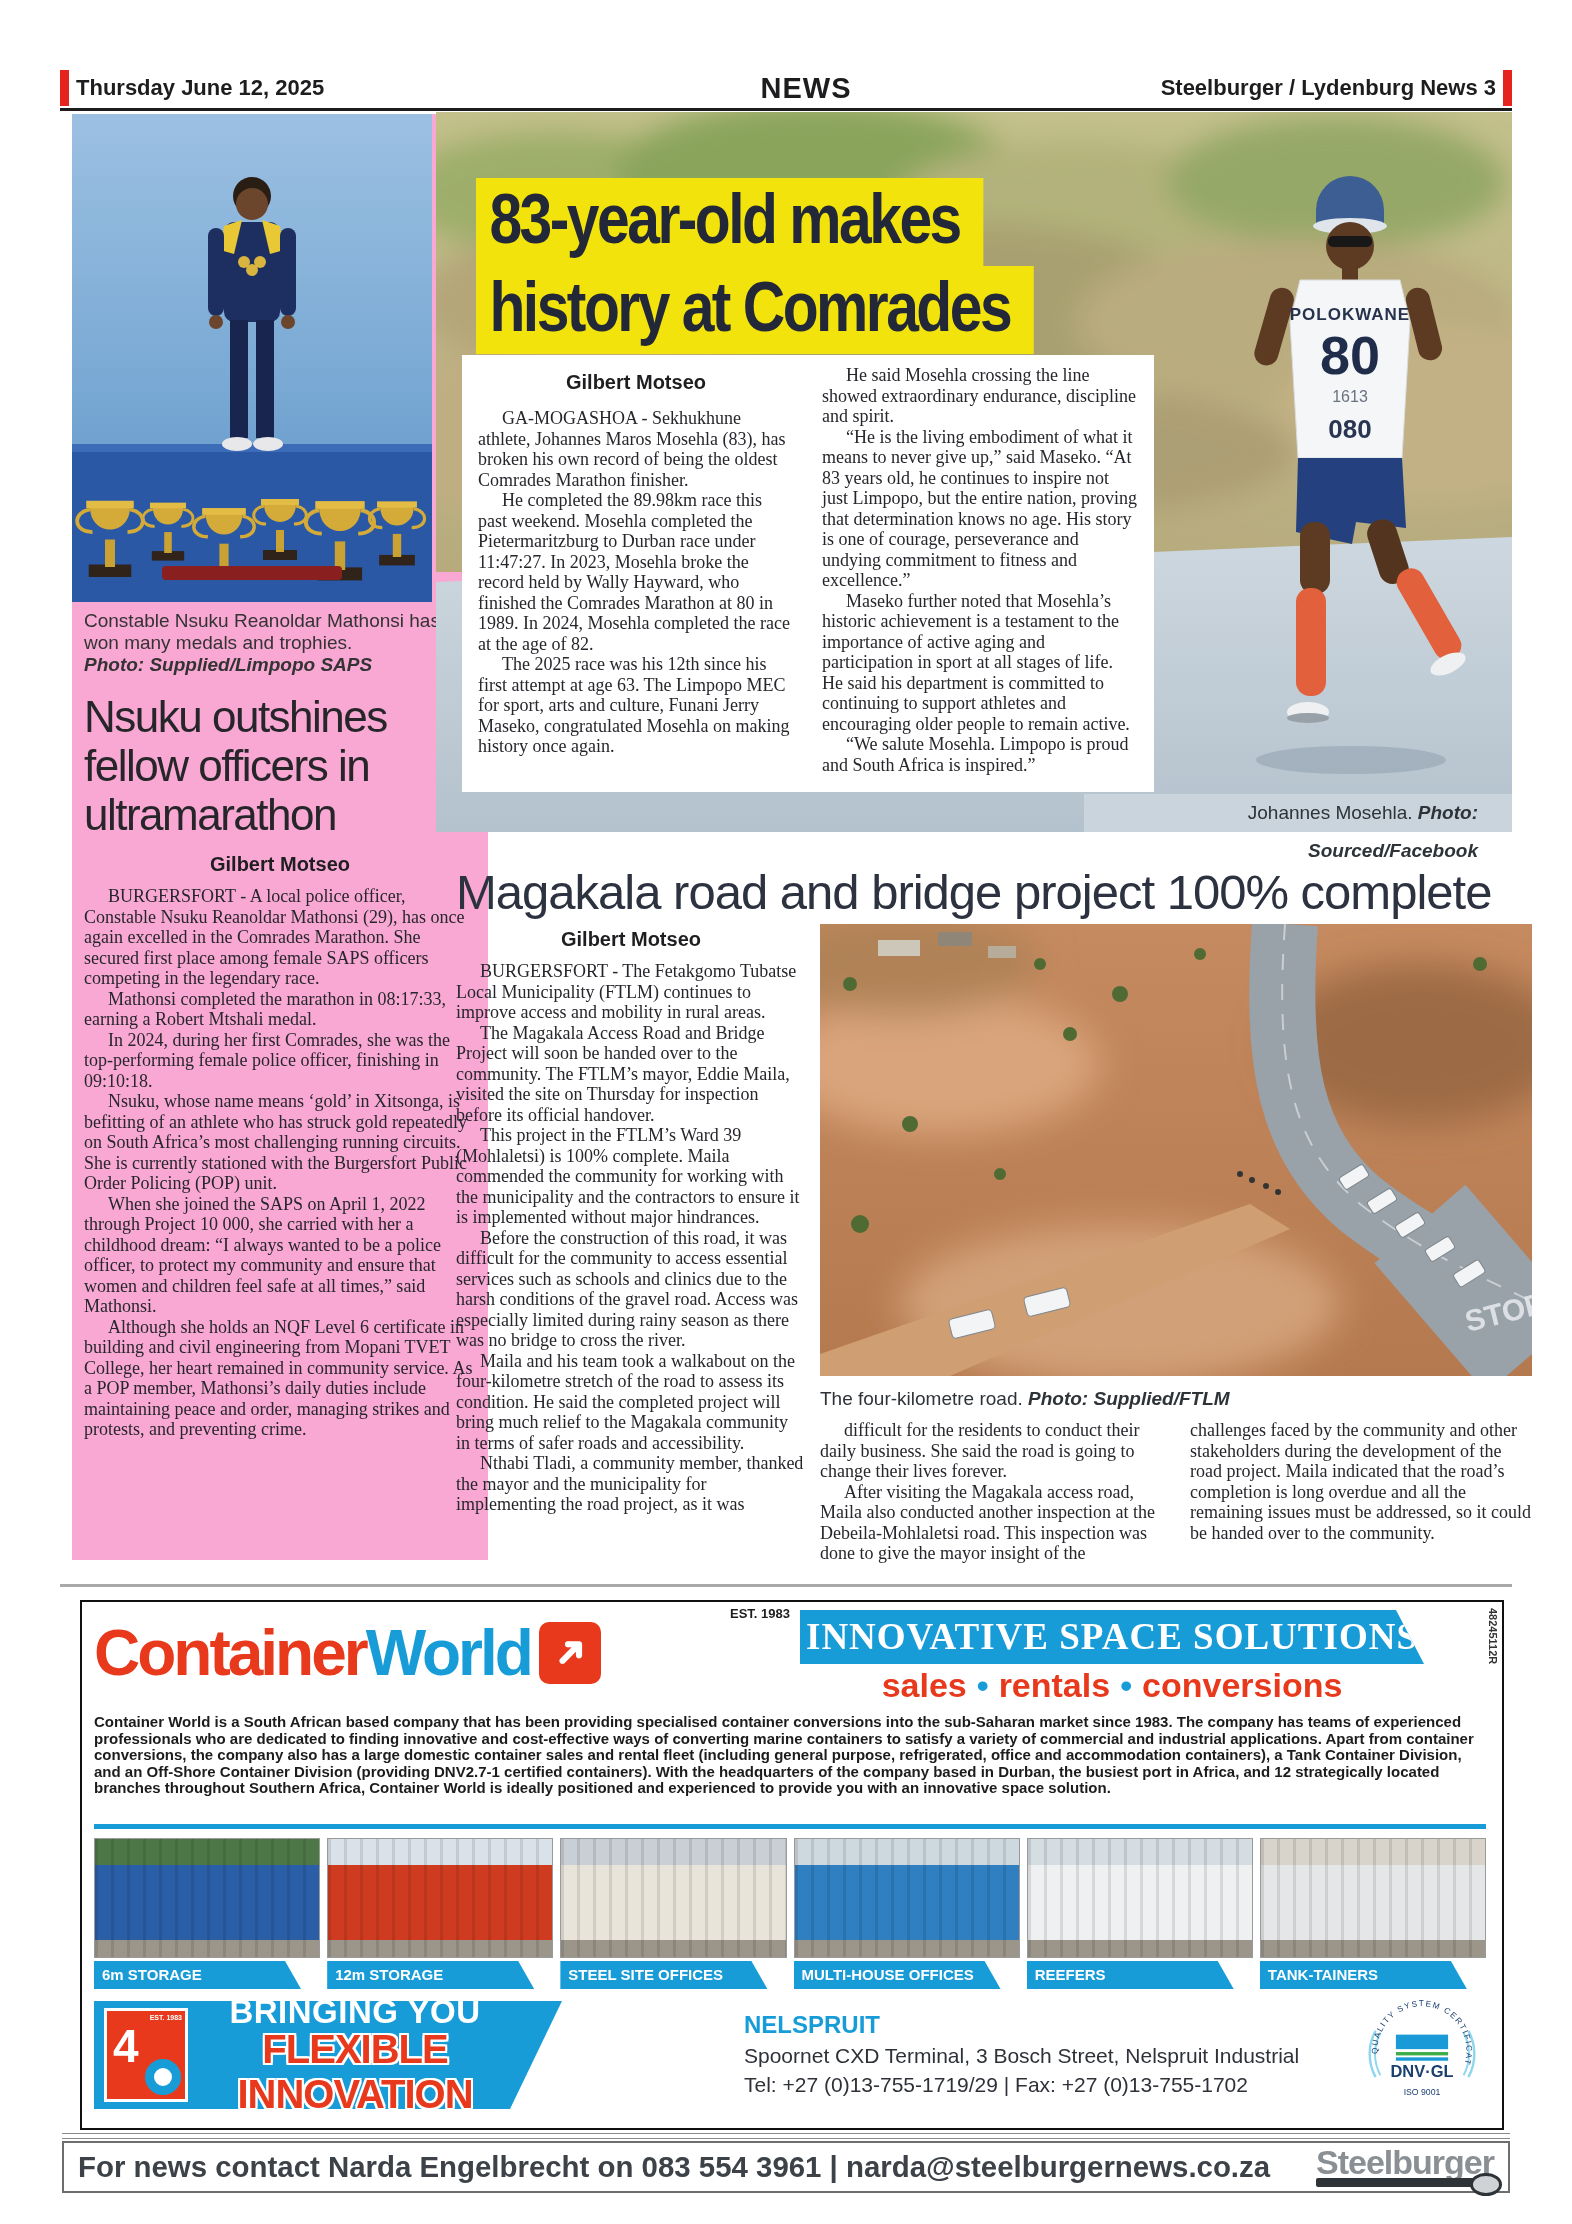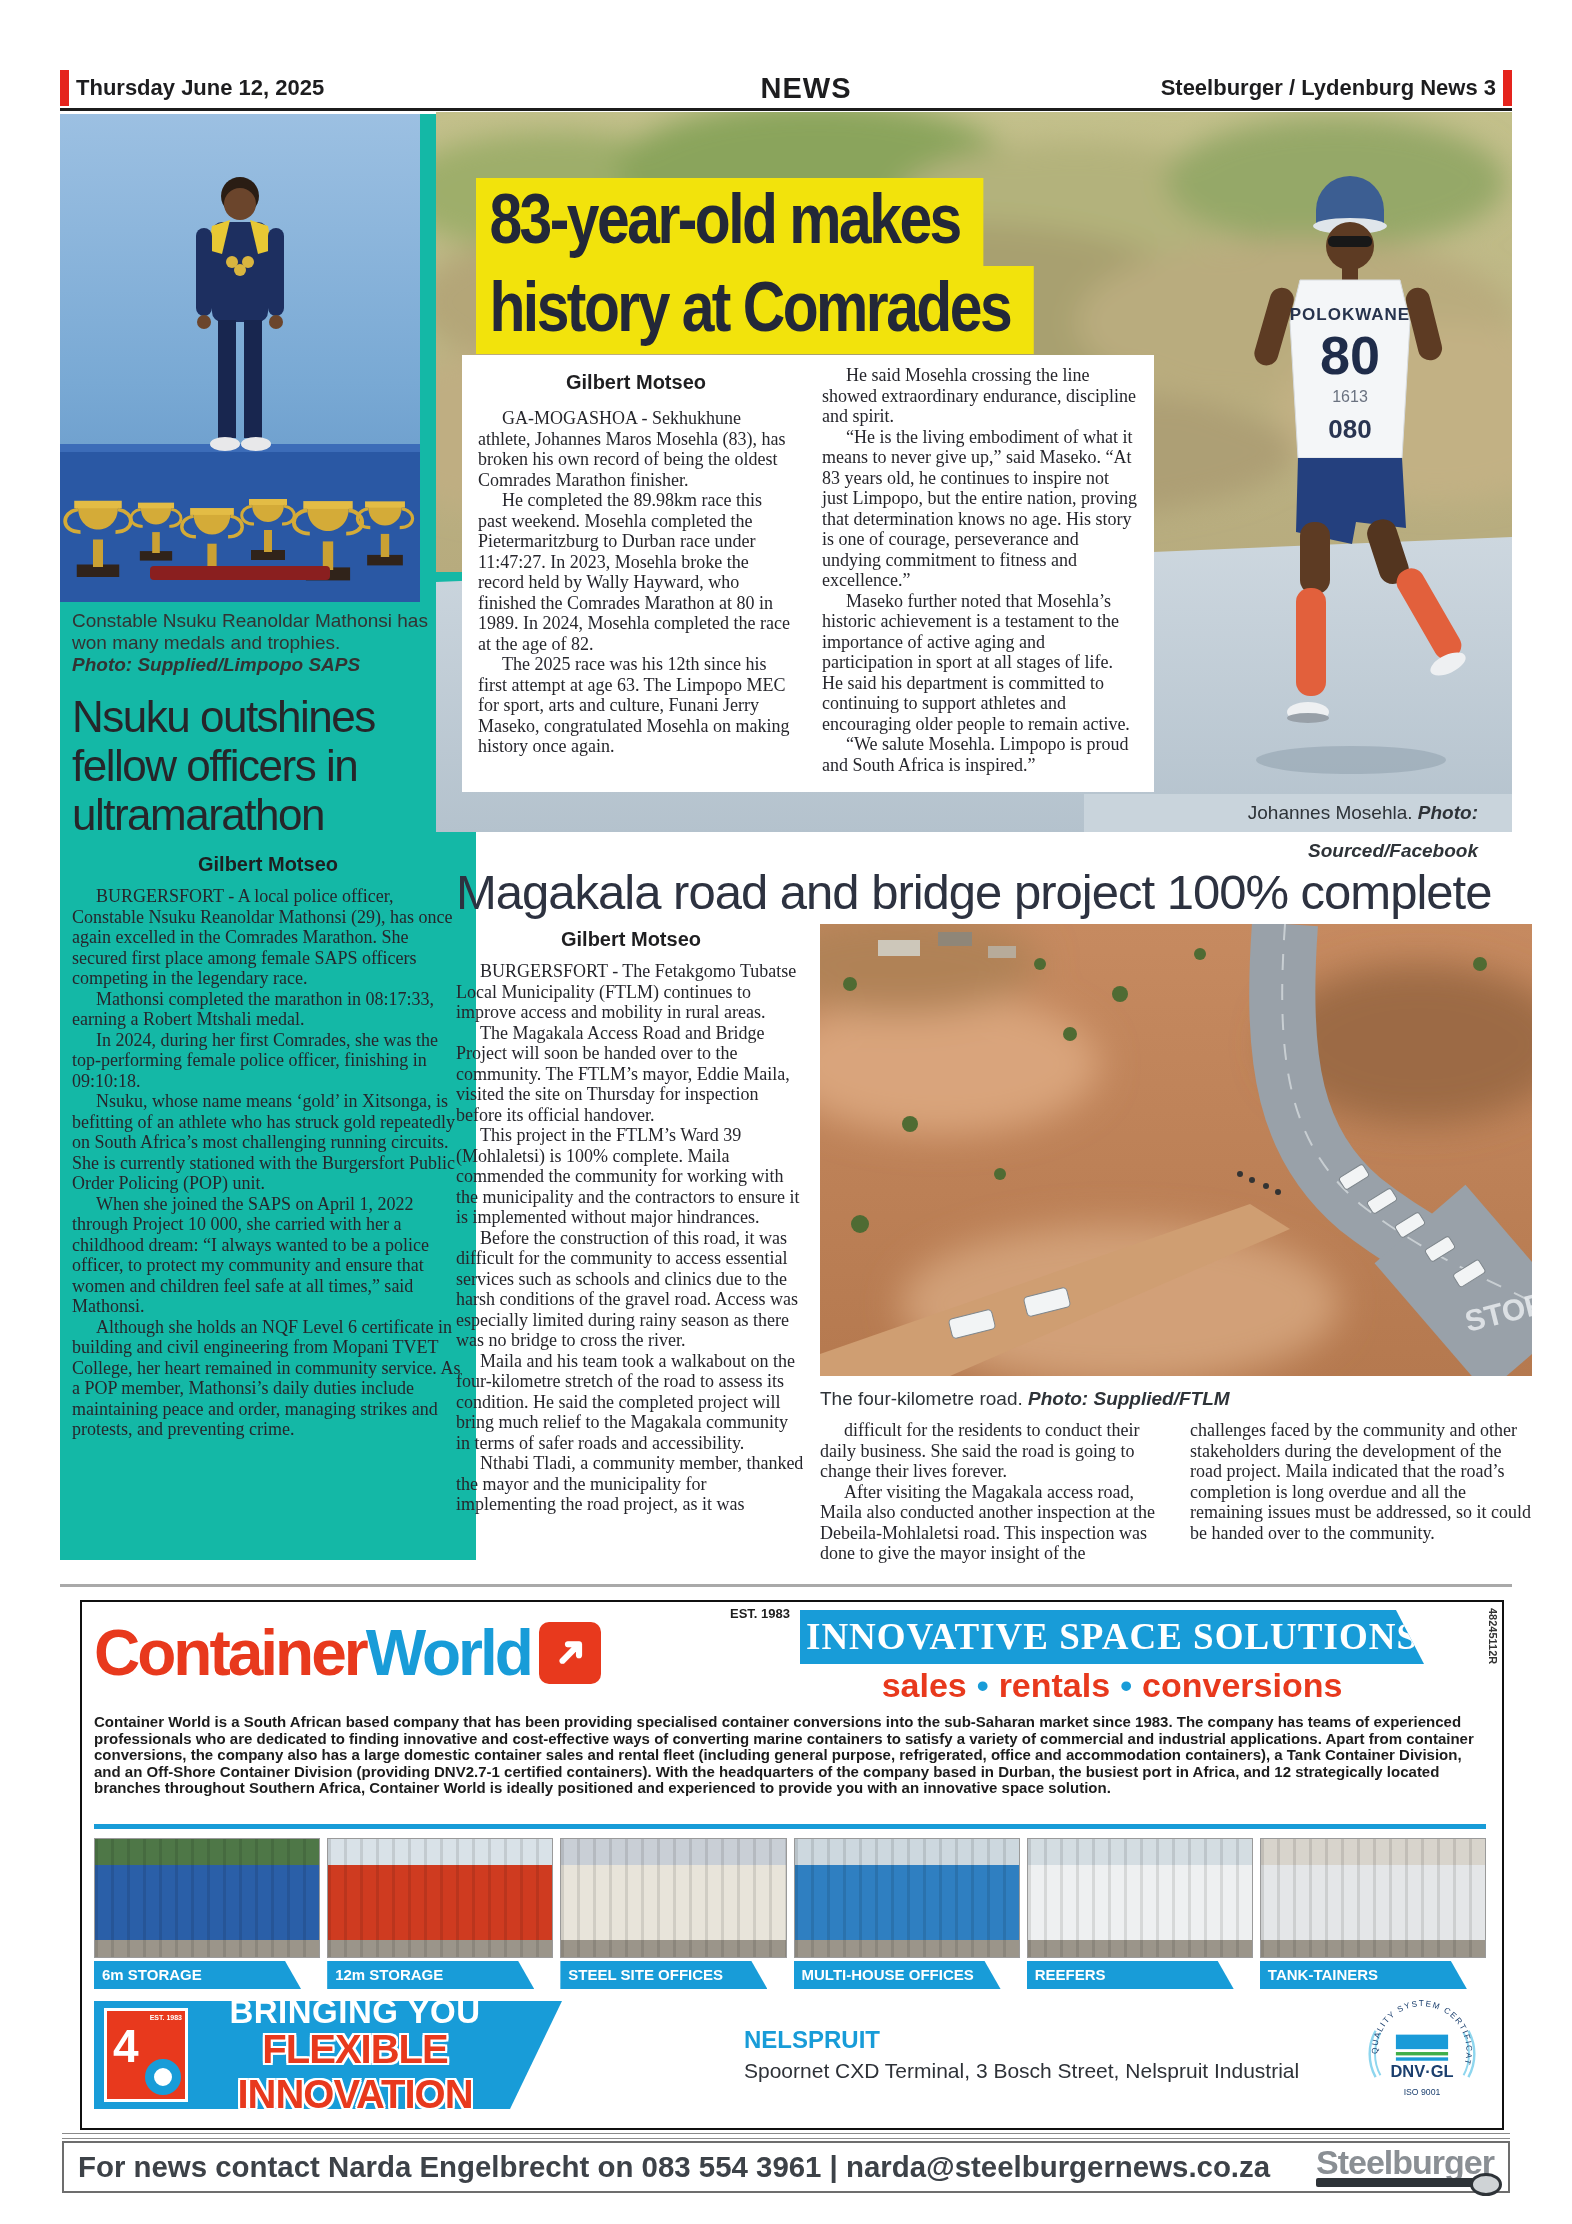--- a/index.html
+++ b/index.html
@@ -9,21 +9,21 @@
   
   .hdr{position:absolute;left:60px;top:70px;width:1452px;height:38px;}
   .hdr .redbar{position:absolute;top:0;width:9px;height:36px;background:#e5241d;}
   .hdr .redbar.l{left:0;} .hdr .redbar.r{right:0;}
   .hdr .date{position:absolute;left:16px;top:5px;font-size:22px;font-weight:bold;color:#1d1d1f;}
   .hdr .sect{position:absolute;left:0;right:0;top:2px;text-align:center;font-size:29px;font-weight:bold;letter-spacing:1px;color:#1d1d1f;padding-left:40px;}
   .hdr .mast{position:absolute;right:16px;top:5px;font-size:22px;font-weight:bold;color:#1d1d1f;}
   .hdr-rule{position:absolute;left:60px;top:108px;width:1452px;height:3px;background:#1c1c1c;}
 
   
-  .leftcol{position:absolute;left:60px;top:114px;width:416px;height:1446px;background:#14b8a6;}
+  .leftcol{position:absolute;left:72px;top:114px;width:416px;height:1446px;background:#f9a8d4;}
   .leftcol svg{display:block;}
   .lc-cap{padding:8px 12px 2px 12px;font-size:19px;line-height:22px;color:#333;}
   .lc-cap .credit{font-weight:bold;font-style:italic;}
   .lc-head{padding:14px 10px 0 12px;font-size:44px;line-height:49px;font-weight:400;letter-spacing:-1.5px;color:#26262a;}
   .byline{font-weight:bold;font-size:20px;color:#1e1e20;text-align:center;margin:14px 0 10px 0;}
   .serif p{margin:0;text-indent:24px;font-family:"Liberation Serif",serif;font-size:18px;line-height:20.5px;color:#26262c;}
   .lc-body{padding:0 12px;}
 
   
   .comrades{position:absolute;left:436px;top:112px;width:1076px;height:720px;}
@@ -389,20 +389,21 @@
         <span class="est">EST. 1983</span>
       </div>
       <div class="txt">
         <div class="l1">BRINGING YOU</div>
         <div class="l2">FLEXIBLE INNOVATION</div>
       </div>
     </div>
     <div class="nels">
       <div class="title">NELSPRUIT</div>
       <div class="line">Spoornet CXD Terminal, 3 Bosch Street, Nelspruit Industrial</div>
+      <div class="line">Tel: +27 (0)13-755-1719/29 | Fax: +27 (0)13-755-1702</div>
     </div>
     <div class="dnv">
       <svg width="116" height="118" viewBox="0 0 120 122">
         <defs>
             <path id="dnvArc" d="M 16,72 A 46,46 0 1 1 104,72" fill="none"></path>
           </defs>
         <path d="M12,86 A50,50 0 0 1 12,38" stroke="#8ed6ee" stroke-width="2.5" fill="none"></path>
         <path d="M17,84 A46,46 0 0 1 17,40" stroke="#8ed6ee" stroke-width="2" fill="none"></path>
         <path d="M108,38 A50,50 0 0 1 108,86" stroke="#8ed6ee" stroke-width="2.5" fill="none"></path>
         <path d="M103,40 A46,46 0 0 1 103,84" stroke="#8ed6ee" stroke-width="2" fill="none"></path>

